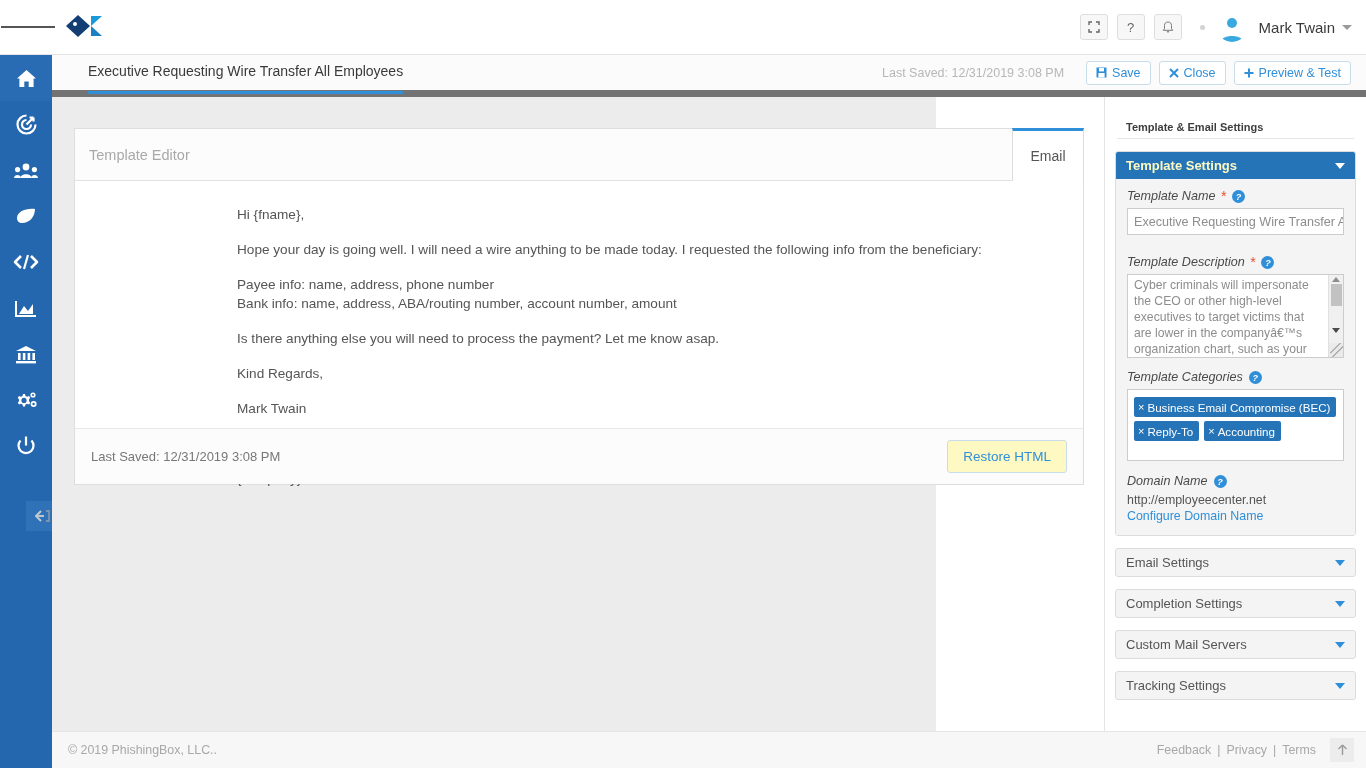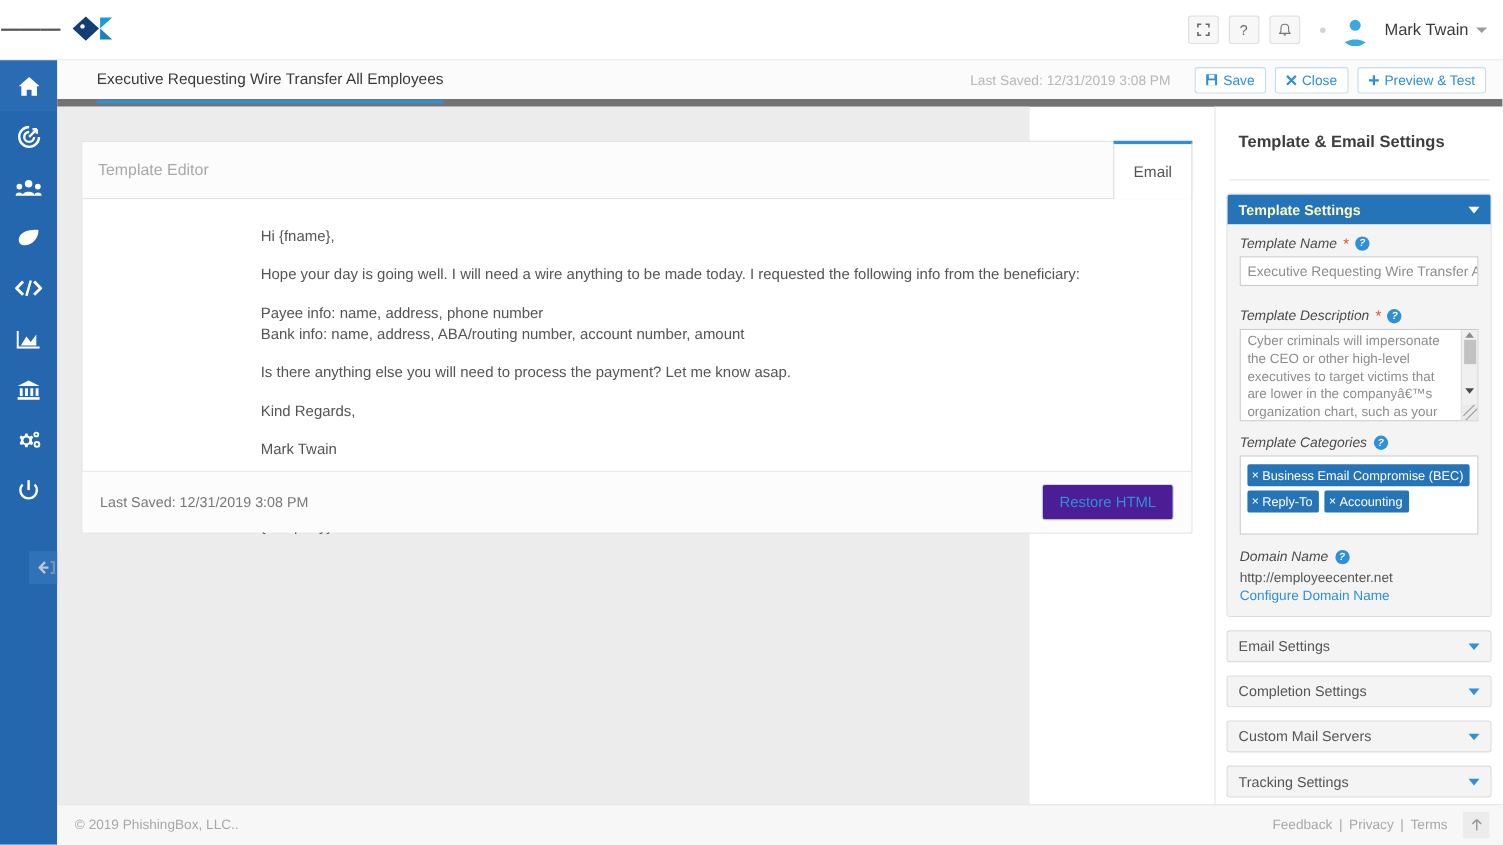--- a/index.html
+++ b/index.html
@@ -105,30 +105,30 @@
   .editor-body p.tight { margin-bottom: 18px; }
   .editor-body p.tight span { display: block; margin-bottom: 2px; }
   .editor-foot {
     position: absolute; bottom: 0; left: 0; width: 100%; height: 56px;
     border-top: 1px solid #e8e8e8; background: #fcfcfc;
     display: flex; align-items: center; padding: 0 16px;
   }
   .foot-saved { font-size: 13px; color: #777; }
   .restore-btn {
     margin-left: auto; height: 33px; padding: 0 15px; border: 1px solid #c9dcea;
-    background: #4c1d95; border-radius: 3px; color: #2f8fd8; font-size: 13.5px;
+    background: #fef9c3; border-radius: 3px; color: #2f8fd8; font-size: 13.5px;
     display: flex; align-items: center; cursor: pointer;
   }
 
   
   .rpanel {
     position: absolute; top: 97px; left: 1104px; width: 262px; height: 634px;
     background: #ffffff; border-left: 1px solid #e4e4e4; padding: 0 10px;
   }
-  .rpanel-title { font-size: 15px; color: #3d3d3d; font-weight: bold; margin: 24px 0 25px 11px; }
+  .rpanel-title { font-size: 11px; color: #3d3d3d; font-weight: bold; margin: 24px 0 5px 11px; }
   .rpanel-divider { height: 1px; background: #e6e6e6; margin: 0 2px 12px 2px; }
 
   .accordion {
     border: 1px solid #dcdcdc; background: #f4f4f4; border-radius: 3px; margin-bottom: 12px;
   }
   .acc-head {
     height: 27px; display: flex; align-items: center; padding: 0 10px;
     font-size: 13px; color: #555; cursor: pointer;
   }
   .acc-head.open { background: #2574b8; color: #fef9c3; font-weight: bold; border-radius: 2px 2px 0 0; }

